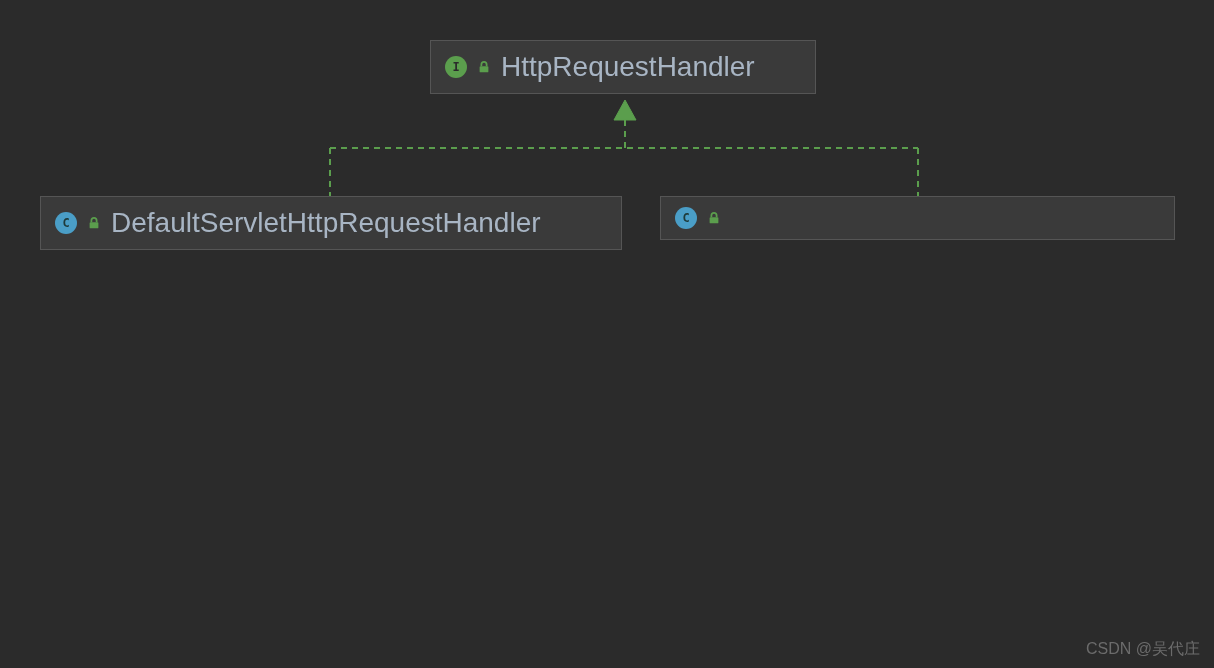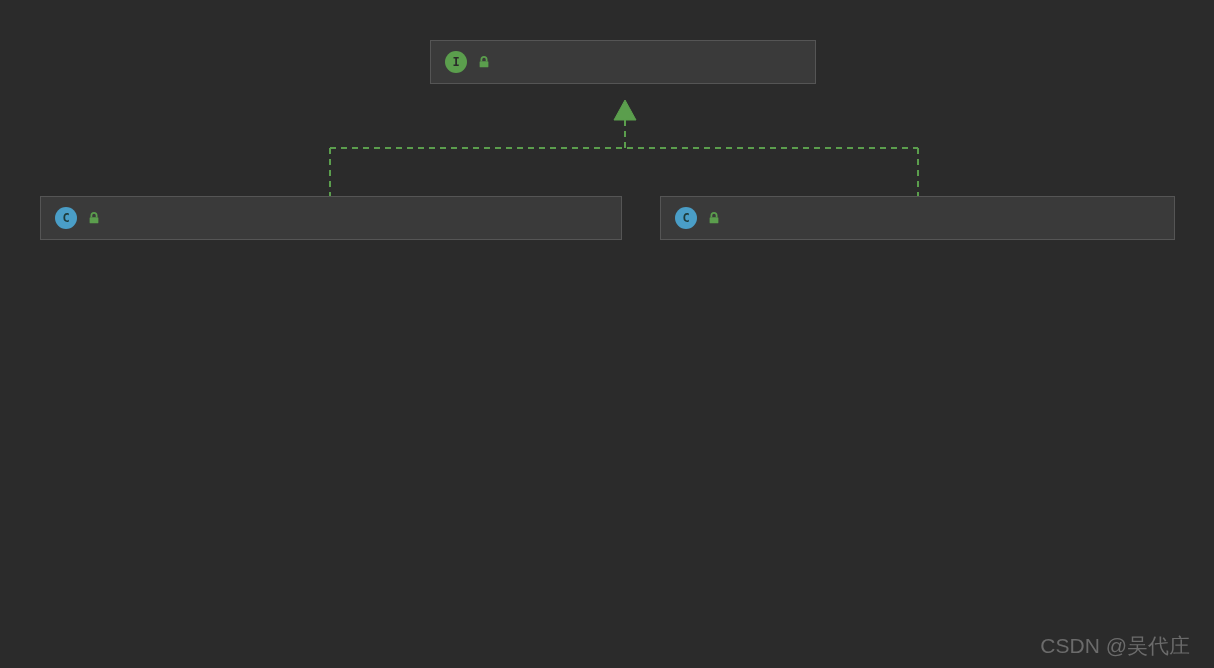--- a/index.html
+++ b/index.html
@@ -47,23 +47,23 @@
     }
     .class-name {
       color: #a8b5c4;
       font-size: 28px;
       font-weight: 400;
       white-space: nowrap;
     }
     .watermark {
       position: absolute;
       bottom: 8px;
-      right: 24px;
+      right: 14px;
       color: #6b6b6b;
-      font-size: 21px;
+      font-size: 16px;
       font-family: Arial, sans-serif;
     }
     svg.connectors {
       position: absolute;
       top: 0;
       left: 0;
       width: 1214px;
       height: 668px;
       pointer-events: none;
     }
@@ -85,28 +85,30 @@
 
   <path d="M 330 148 Q 330 148 336 148" fill="none"></path>
 </svg>
 
 <div class="class-box" style="left:430px; top:40px; width:386px;">
   <span class="icon-circle icon-interface">I</span>
   <svg class="lock-icon" viewBox="0 0 16 16">
     <rect x="3" y="7" width="10" height="7" rx="1" fill="#5b9e4d"></rect>
     <path d="M 5 7 L 5 5 Q 5 2 8 2 Q 11 2 11 5 L 11 7" fill="none" stroke="#5b9e4d" stroke-width="2"></path>
   </svg>
+  <span class="class-name">HttpRequestHandler</span>
 </div>
 
 <div class="class-box" style="left:40px; top:196px; width:582px;">
   <span class="icon-circle icon-class">C</span>
   <svg class="lock-icon" viewBox="0 0 16 16">
     <rect x="3" y="7" width="10" height="7" rx="1" fill="#5b9e4d"></rect>
     <path d="M 5 7 L 5 5 Q 5 2 8 2 Q 11 2 11 5 L 11 7" fill="none" stroke="#5b9e4d" stroke-width="2"></path>
   </svg>
+  <span class="class-name">DefaultServletHttpRequestHandler</span>
 </div>
 
 <div class="class-box" style="left:660px; top:196px; width:515px;">
   <span class="icon-circle icon-class">C</span>
   <svg class="lock-icon" viewBox="0 0 16 16">
     <rect x="3" y="7" width="10" height="7" rx="1" fill="#5b9e4d"></rect>
     <path d="M 5 7 L 5 5 Q 5 2 8 2 Q 11 2 11 5 L 11 7" fill="none" stroke="#5b9e4d" stroke-width="2"></path>
   </svg>
 </div>
 

